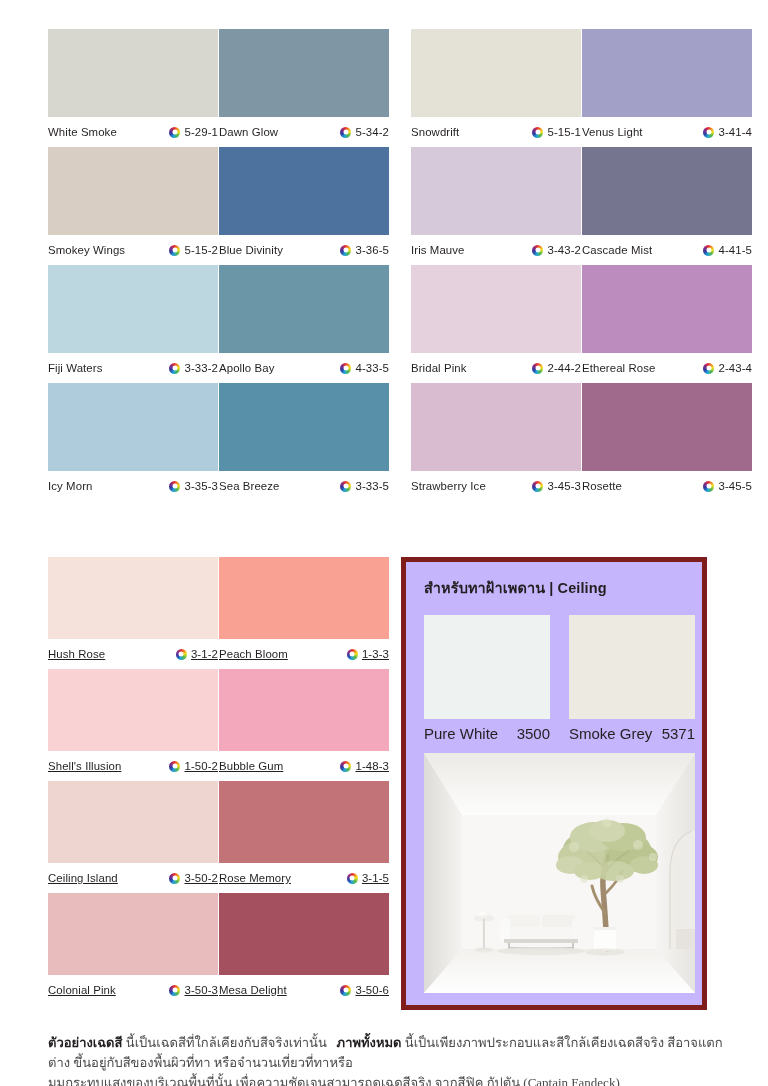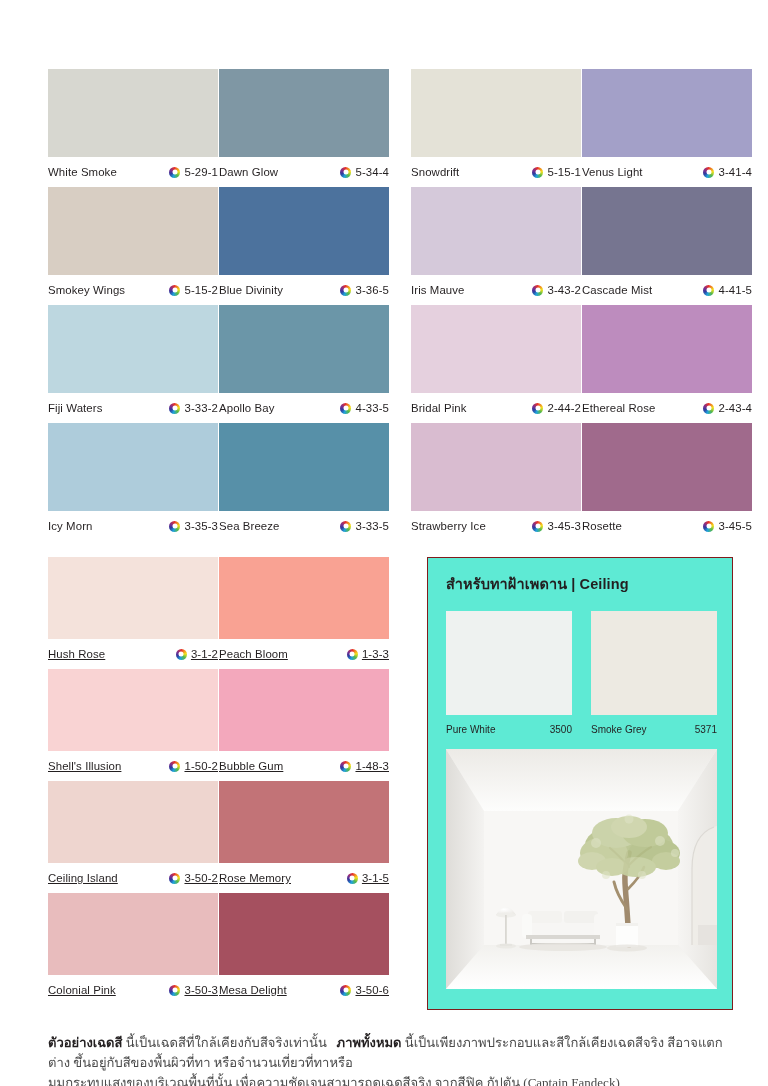--- a/index.html
+++ b/index.html
@@ -15,21 +15,20 @@
 
   
   .swatch-grid {
     position:absolute; left:48px; top:29px;
     width:674px;
     display:grid;
     grid-template-columns:170px 1px 170px 22px 170px 1px 170px;
     grid-auto-rows:auto;
     column-gap:0px;
     row-gap:0px;
-    margin-top:40px;
   }
   .cell { width:170px; }
   .chip {
     width:170px; height:88px; display:block;
   }
   .caption {
     height:30px;
     display:flex; align-items:center;
     justify-content:flex-start;
     font-size:11.4px; letter-spacing:0.1px;
@@ -63,39 +62,38 @@
     row-gap:0px;
     text-decoration:underline;
   }
   .pink-grid .chip { height:82px; }
   .pink-grid .caption { height:30px; }
 
   
   .ceiling-panel {
     position:absolute; left:401px; top:557px;
     width:306px; height:453px;
-    border:1px solid #7f1d1d;
-    background:#5eead4;
+    border:5px solid #7f1d1d;
+    background:#c4b5fd;
     box-sizing:border-box;
     padding:0;
-    margin-left:26px;
   }
   .ceiling-title {
     font-size:14.5px; font-weight:bold;
     margin:14px 0 0 18px;
     letter-spacing:0.1px;
   }
   .ceiling-row {
     display:flex; margin:16px 0 0 18px; gap:19px;
   }
   .ceil-item { width:126px; }
   .ceil-chip { width:126px; height:104px; display:block; }
   .ceil-cap {
     display:flex; align-items:center;
-    height:28px; font-size:10px; white-space:nowrap;
+    height:28px; font-size:15px; white-space:nowrap;
   }
   .ceil-cap .cname{ flex:0 0 auto; }
   .ceil-cap .cnum { margin-left:auto; }
 
   
   .photo-wrap {
     margin:6px 0 0 18px;
     width:271px; height:240px;
     position:relative; overflow:hidden;
     background:#f2f1ef;
@@ -129,21 +127,21 @@
           </span>
         </div>
       </div>
       <div style="width: 1px;"></div>
       <div class="cell">
         <span class="chip" style="height: 88px; background: rgb(127, 151, 164);"></span>
         <div class="caption">
           <span class="cname">Dawn Glow</span>
           <span class="ccode">
             <span class="wheel"></span>
-            <span class="codetxt">5-34-4</span>
+            <span class="codetxt">5-34-2</span>
           </span>
         </div>
       </div>
       <div style="width: 22px;"></div>
       <div class="cell">
         <span class="chip" style="height: 88px; background: rgb(228, 226, 215);"></span>
         <div class="caption">
           <span class="cname">Snowdrift</span>
           <span class="ccode">
             <span class="wheel"></span>

